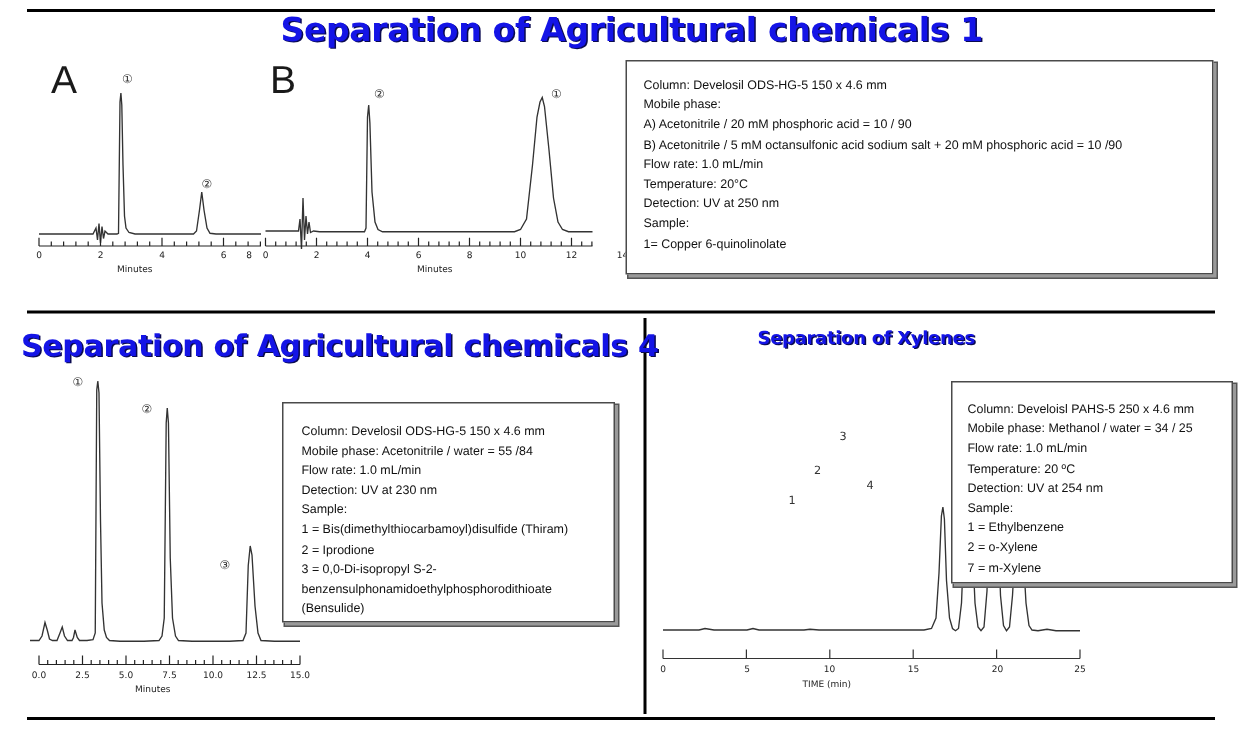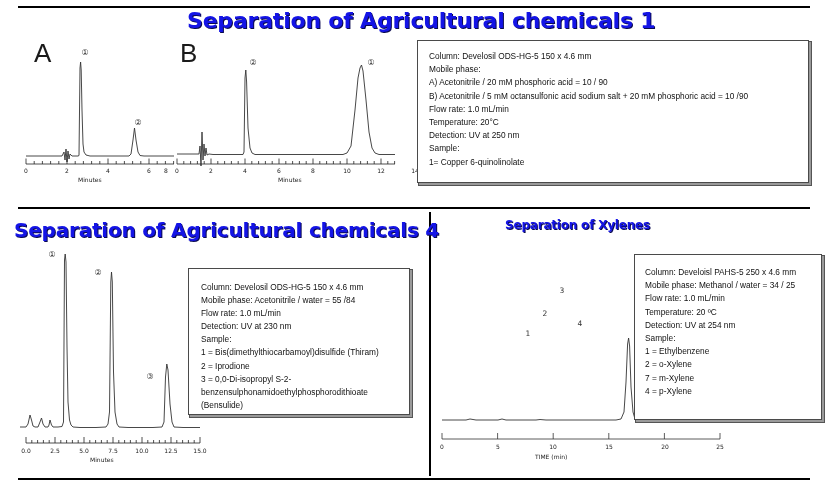--- a/index.html
+++ b/index.html
@@ -70,21 +70,21 @@
     font-size: 8.3px;
     line-height: 13.2px;
   }
   #infobox-2 {
     left: 188px; top: 268px; width: 222px; height: 147px;
     padding: 12px 0 0 12px;
     font-size: 8.3px;
     line-height: 13.1px;
   }
   #infobox-3 {
-    left: 634px; top: 254px; width: 188px; height: 166px;
+    left: 634px; top: 254px; width: 188px; height: 135px;
     padding: 11px 0 0 10px;
     font-size: 8.3px;
     line-height: 13.2px;
   }
 
   
   .chrom {
     position: absolute;
   }
   .chrom svg { display: block; }

